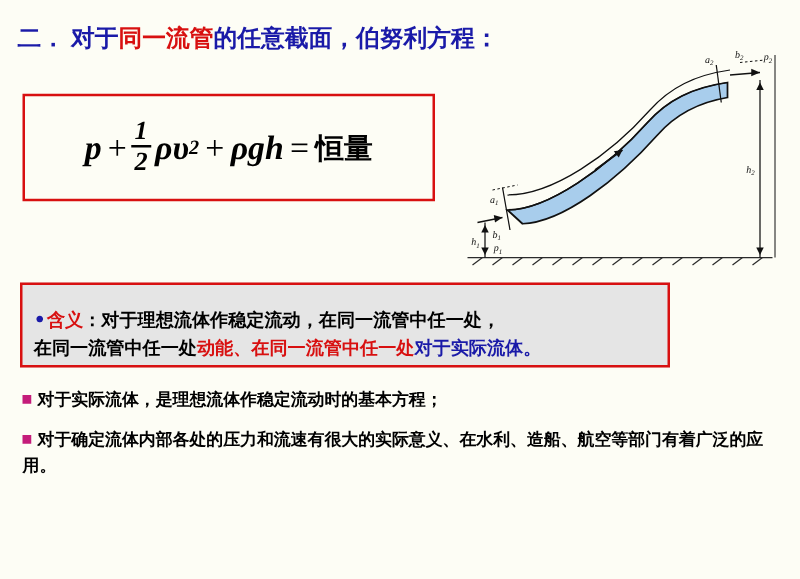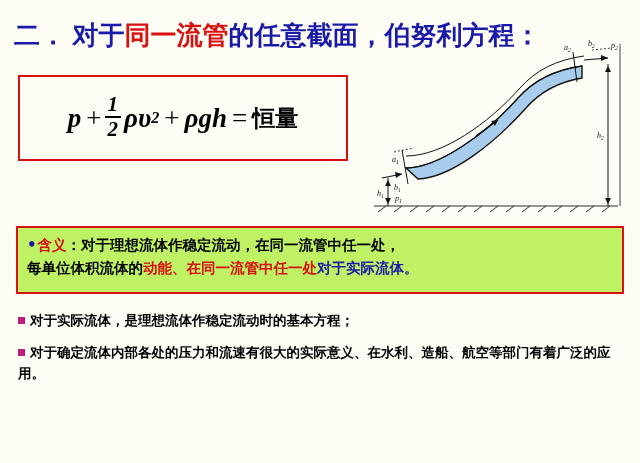--- a/index.html
+++ b/index.html
@@ -18,21 +18,21 @@
     position: relative;
     width: 640px;
     height: 463px;
   }
 
   
   .heading {
     position: absolute;
     left: 14px;
     top: 18px;
-    font-size: 26px;
+    font-size: 19px;
     font-weight: bold;
     white-space: nowrap;
     letter-spacing: 0px;
   }
   .heading .num { color: #1a1aa8; }
   .heading .t1 { color: #1a1aa8; }
   .heading .hl { color: #d81010; }
   .heading .t2 { color: #1a1aa8; }
 
   
@@ -101,26 +101,26 @@
     width: 258px;
     height: 175px;
   }
   .diagram svg { display: block; }
 
   
   .meaning-box {
     position: absolute;
     left: 16px;
     top: 226px;
-    width: 608px;
+    width: 520px;
     height: 68px;
     border: 2.5px solid #d81010;
     box-sizing: border-box;
-    background: #bef264;
-    padding: 6px 9px 0 9px;
+    background: #e5e5e5;
+    padding: 17px 9px 0 9px;
   }
   .meaning-line {
     font-family: "DejaVu Sans", sans-serif;
     font-weight: bold;
     font-size: 14.5px;
     line-height: 1.55;
     color: #000;
     white-space: nowrap;
   }
   .bullet-dot {
@@ -265,21 +265,21 @@
         <text x="229" y="100" font-size="8">h<tspan font-size="5.5" dy="2">2</tspan></text>
       </g>
     </svg>
   </div>
 
   <div class="meaning-box">
     <div class="meaning-line">
       <span class="bullet-dot">•</span><span class="red">含义</span><span>：</span><span>对于理想流体作稳定流动，在同一流管中任一处，</span>
     </div>
     <div class="meaning-line">
-      <span>每单位体积流体的</span><span class="red">动能、在同一流管中任一处</span><span class="blue">对于实际流体。</span>
+      <span>在同一流管中任一处</span><span class="red">动能、在同一流管中任一处</span><span class="blue">对于实际流体。</span>
     </div>
   </div>
 
   <div class="bullets">
     <div class="bullet-item">
       <span class="sq"></span><span>对于实际流体</span><span>，是理想流体作稳定流动时的基本方程；</span>
     </div>
     <div class="bullet-item">
       <span class="sq"></span><span>对于确定流体内部各处的压力和流速有很大的实际意义、在水利、造船、航空等部门有着广泛的应用。</span>
     </div>

